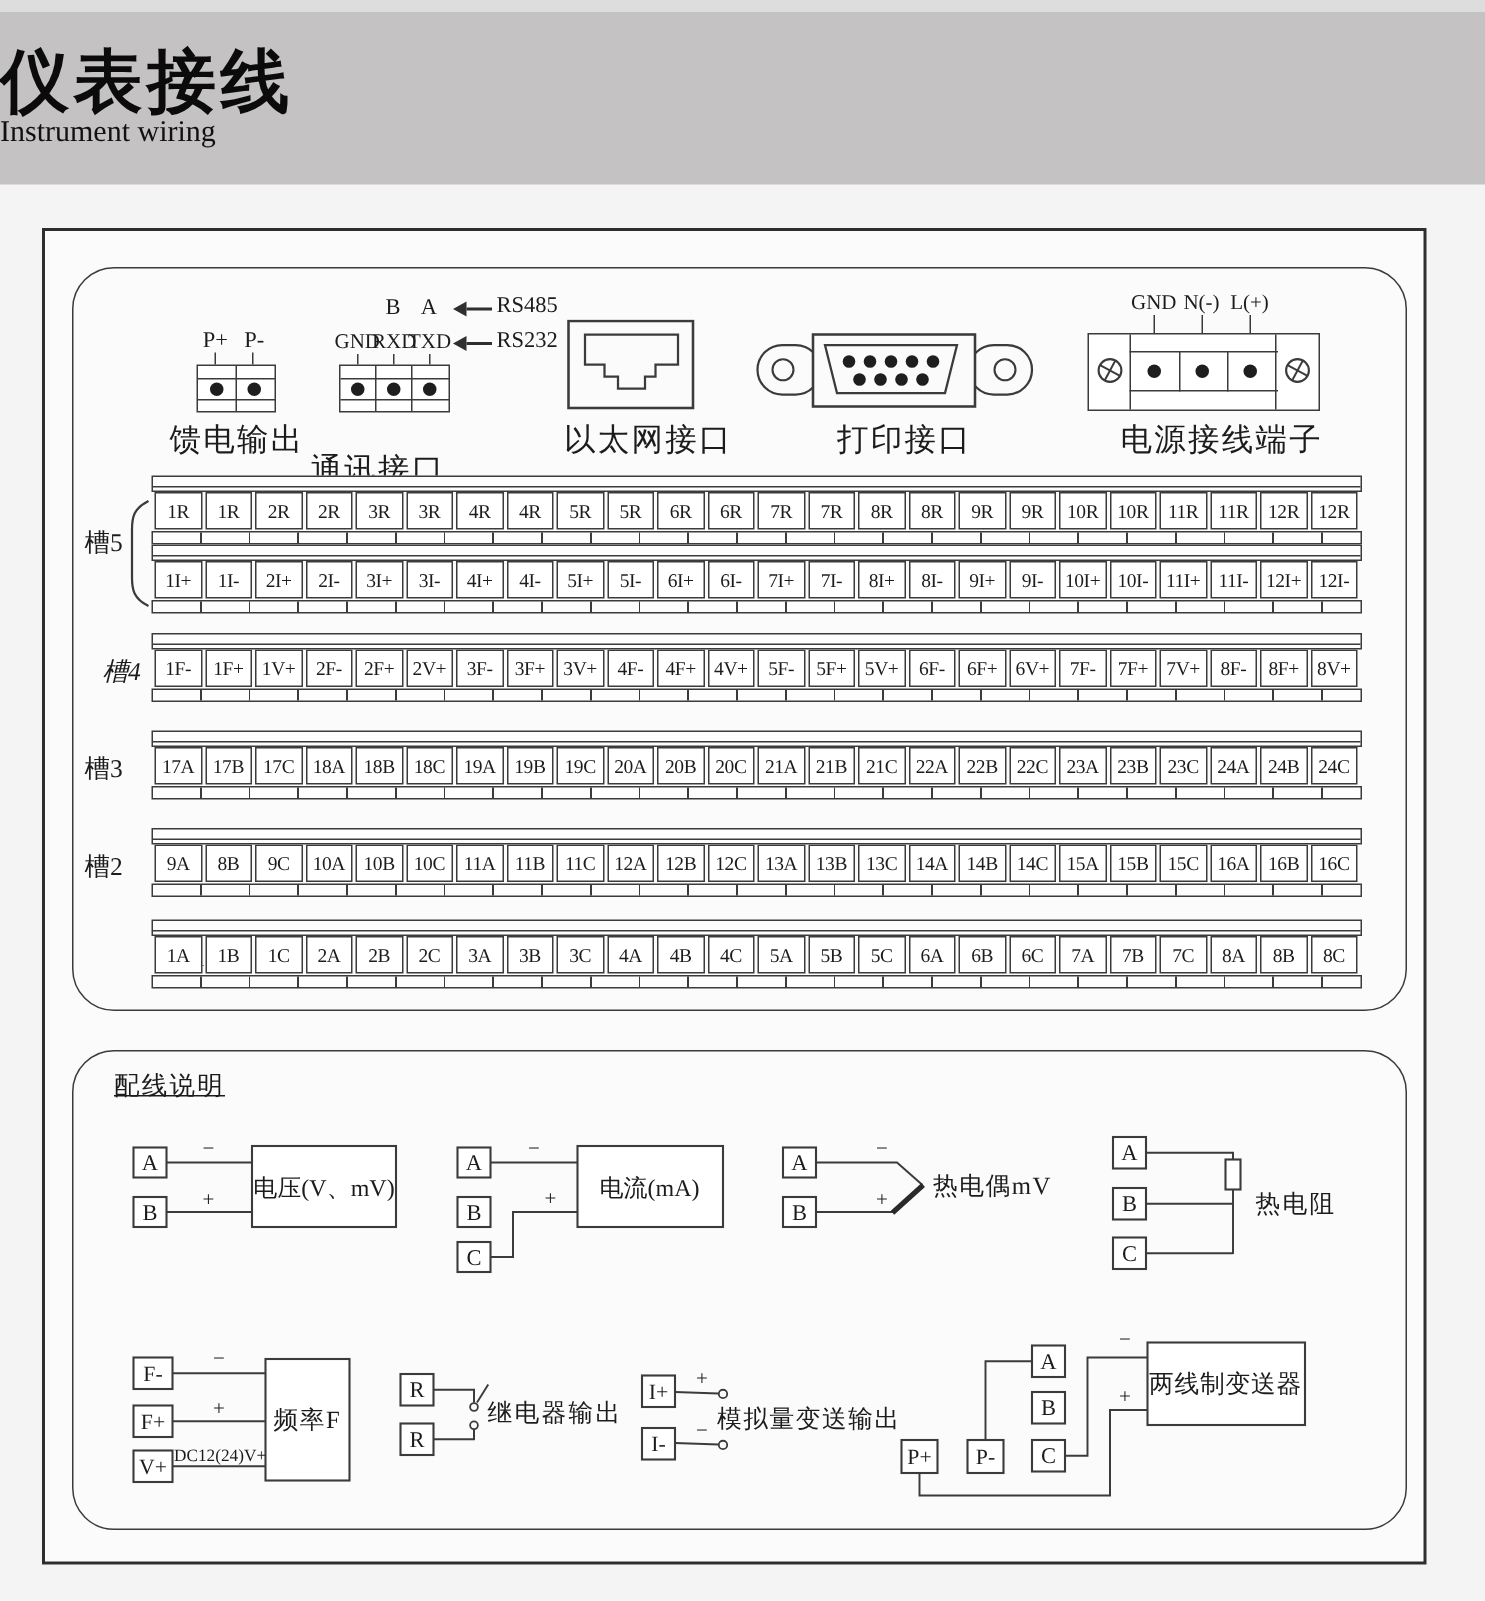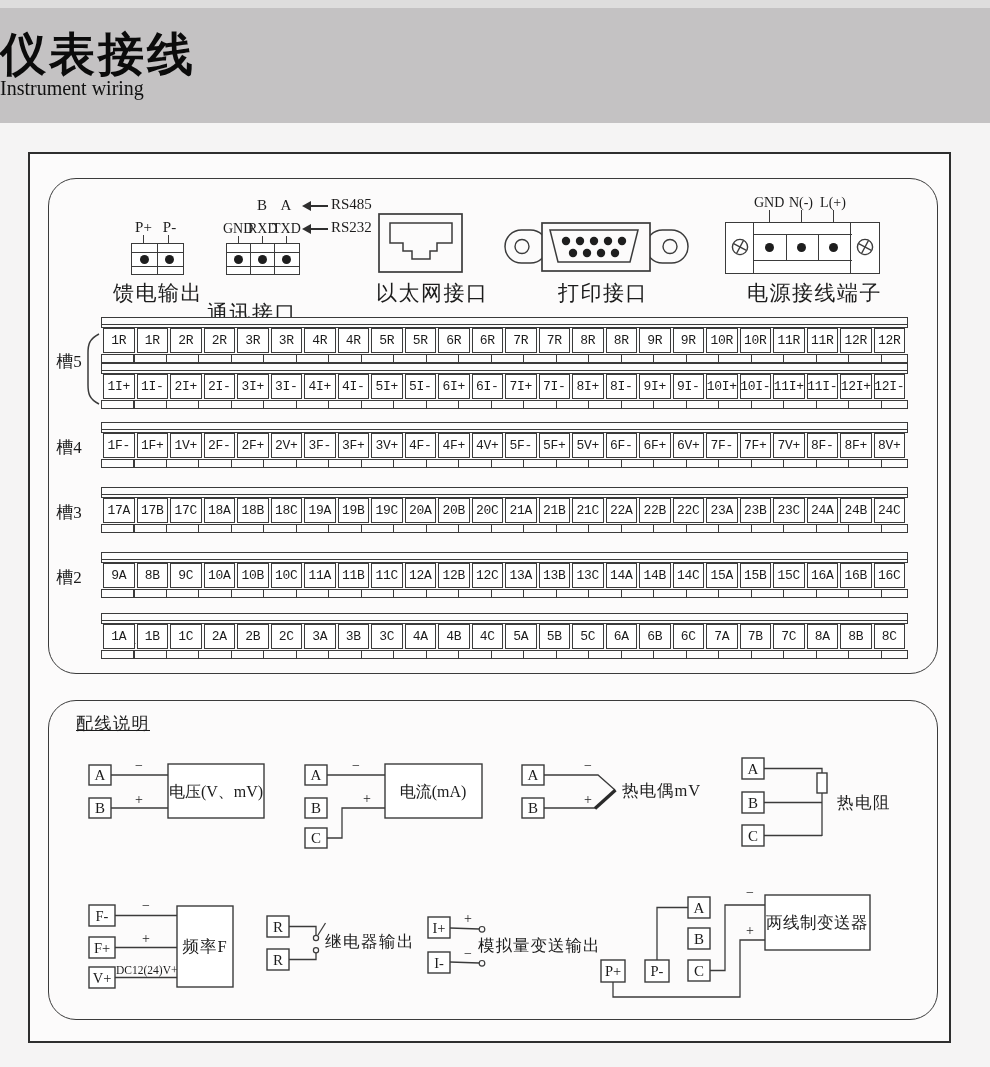--- a/index.html
+++ b/index.html
@@ -27,21 +27,21 @@
   .tblock .v{position:absolute;top:0;bottom:0;border-left:1.2px solid #3b3b3b;}
   .dot{position:absolute;width:9px;height:9px;border-radius:50%;background:#1e1e1e;}
   .caption{font-size:21px;text-align:left;letter-spacing:1.5px;white-space:nowrap;}
   .arrow{height:1.6px;background:#2f2f2f;}
   .arrow::before{content:"";position:absolute;left:-9px;top:-4.4px;width:0;height:0;
         border-right:9px solid #2f2f2f;border-top:5px solid transparent;border-bottom:5px solid transparent;}
   .arrowtext{font-size:15px;white-space:nowrap;}
   
   .bar-top{left:101px;width:805px;height:9px;border:1.2px solid #3b3b3b;background:#fdfdfd;}
   .bar-top::after{content:"";position:absolute;left:0;right:0;bottom:1.6px;border-top:1.1px solid #3b3b3b;}
-  .cells{left:103px;width:802px;height:25px;display:flex;gap:2px;font-family:Liberation Mono, monospace;}
+  .cells{left:103px;width:802px;height:25px;display:flex;gap:2px;}
   .cell{flex:1;border:1.3px solid #3b3b3b;background:#fff;font-size:13px;letter-spacing:-0.3px;
         display:flex;align-items:center;justify-content:center;white-space:nowrap;overflow:hidden;}
   .bar-bot{left:101px;width:805px;height:7px;border:1.2px solid #3b3b3b;
         background:repeating-linear-gradient(to right,#fdfdfd 0,#fdfdfd 31.2px,#3b3b3b 31.2px,#3b3b3b 32.5px);}
   .slotlabel{font-size:17px;width:34px;text-align:center;white-space:nowrap;}
   
   svg{display:block;}
   svg text{font-family:"Liberation Serif","DejaVu Serif",serif;fill:#1c1c1c;}
   .wire{stroke:#3b3b3b;stroke-width:1.3;fill:none;}
   .wbox{stroke:#3b3b3b;stroke-width:1.4;fill:#fff;}
@@ -210,21 +210,21 @@
       <div class="cell">9I-</div>
       <div class="cell">10I+</div>
       <div class="cell">10I-</div>
       <div class="cell">11I+</div>
       <div class="cell">11I-</div>
       <div class="cell">12I+</div>
       <div class="cell">12I-</div>
     </div>
   <div class="abs bar-bot" style="top:400px;"></div>
 
-  <div class="abs slotlabel" style="left:52px;top:436px;">槽4</div>
+  <div class="abs slotlabel" style="left:64px;top:436px;font-style:italic;">槽4</div>
   <div class="abs bar-top" style="top:422px;"></div>
   <div class="abs cells" style="top:433px;">
       <div class="cell">1F-</div>
       <div class="cell">1F+</div>
       <div class="cell">1V+</div>
       <div class="cell">2F-</div>
       <div class="cell">2F+</div>
       <div class="cell">2V+</div>
       <div class="cell">3F-</div>
       <div class="cell">3F+</div>

